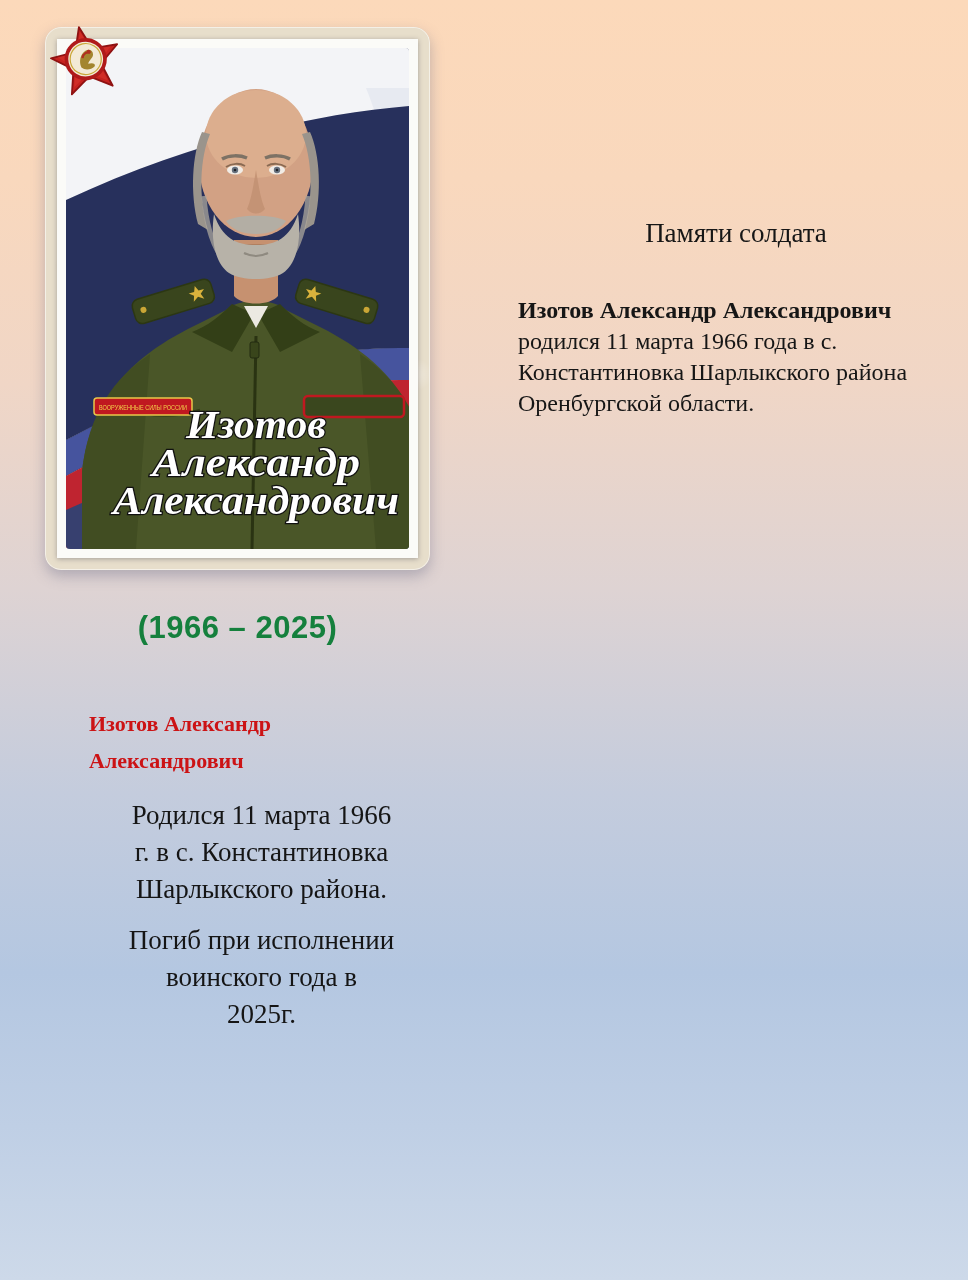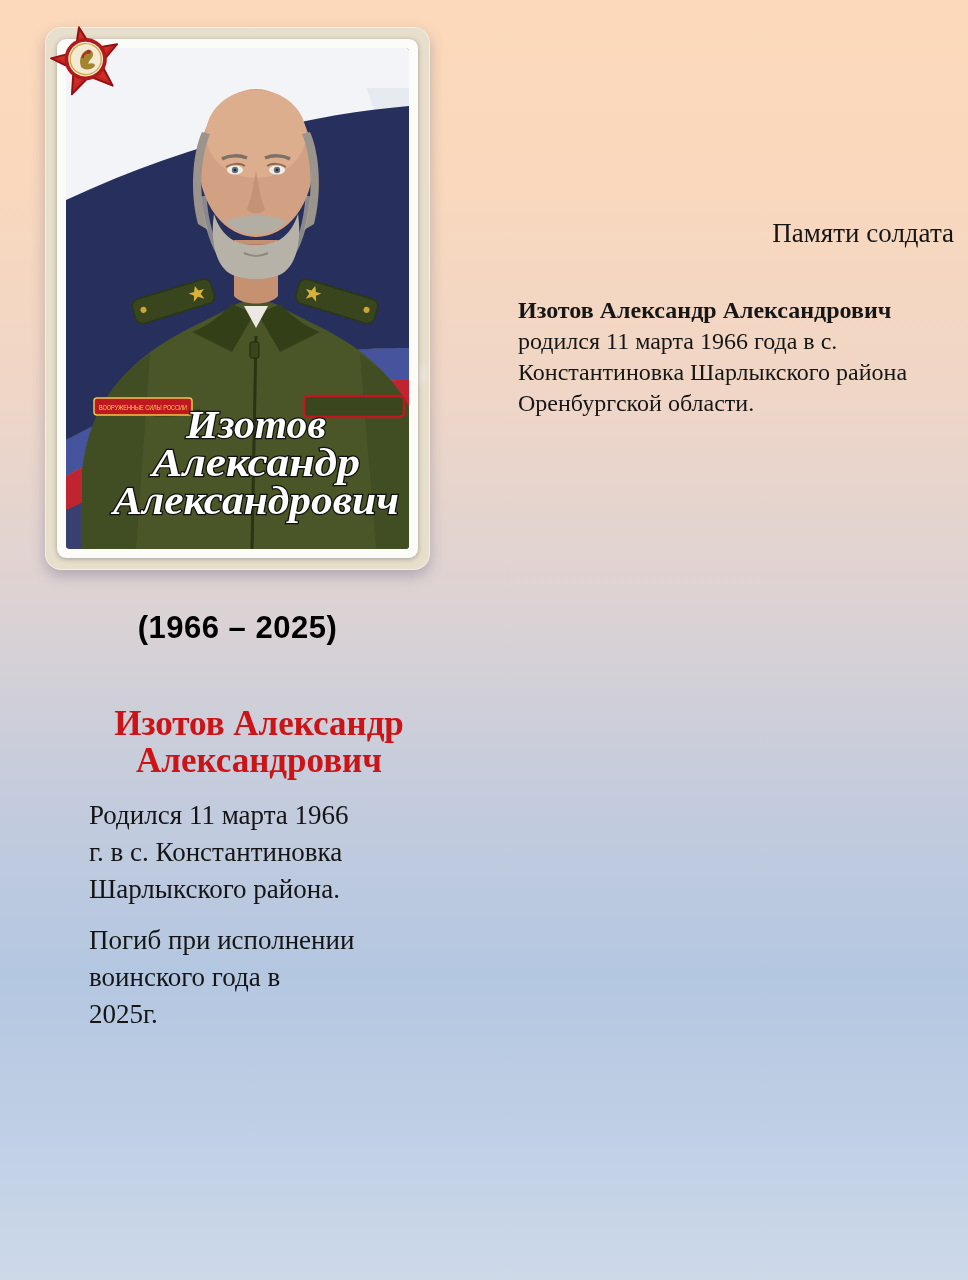--- a/index.html
+++ b/index.html
@@ -21,53 +21,52 @@
       radial-gradient(40px 28px at 18% 12%, rgba(255,255,255,.55), transparent 60%),
       radial-gradient(60px 40px at 85% 28%, rgba(201,186,153,.45), transparent 65%),
       radial-gradient(50px 34px at 28% 66%, rgba(255,255,255,.40), transparent 60%),
       radial-gradient(70px 46px at 72% 88%, rgba(205,191,160,.42), transparent 65%),
       radial-gradient(36px 26px at 8% 44%, rgba(208,194,164,.50), transparent 60%),
       radial-gradient(44px 30px at 94% 64%, rgba(255,255,255,.45), transparent 60%),
       radial-gradient(34px 22px at 50% 95%, rgba(255,255,255,.35), transparent 60%);
     box-shadow:0 6px 14px rgba(96,99,130,.38), inset 0 0 0 1px rgba(255,255,255,.55);
   }
   .photo-mat{
-    position:absolute;inset:12px;background:#fbfbf8;border-radius:9px;
+    position:absolute;inset:12px;background:#fbfbf8;border-radius:0;
     box-shadow:0 1px 5px rgba(40,40,60,.35);
   }
   .photo-clip{
     position:absolute;inset:9px;border-radius:4px;overflow:hidden;
     background:#2a2f58;
   }
   .photo-clip svg{display:block;width:100%;height:100%;}
   .star-badge{position:absolute;left:4px;top:-2px;width:74px;height:74px;}
 
   
   .years{
     position:absolute;left:45px;top:610px;width:385px;text-align:center;
     font-family:"Liberation Sans","DejaVu Sans",sans-serif;
-    font-weight:bold;font-size:31px;color:#000000;letter-spacing:.5px;
+    font-weight:bold;font-size:31px;color:#15803d;letter-spacing:.5px;
   }
   .left-name{
     position:absolute;left:89px;top:705px;width:340px;
-    font-weight:bold;font-size:35px;line-height:37px;color:#cc1315;
+    font-weight:bold;font-size:22px;line-height:37px;color:#cc1315;
     white-space:pre-line;
-    text-align:center;
   }
   .left-text{
     position:absolute;left:89px;width:345px;margin:0;
-    font-size:27px;line-height:37px;color:#151515;white-space:pre-line;
+    font-size:27px;line-height:37px;color:#151515;white-space:pre-line;text-align:center;
   }
   .birth-text{top:797px;}
   .death-text{top:922px;}
 
   
   .right-title{
     position:absolute;left:518px;top:218px;width:436px;margin:0;
-    text-align:right;font-weight:normal;font-size:27px;color:#161616;
+    text-align:center;font-weight:normal;font-size:27px;color:#161616;
   }
   .right-col{
     position:absolute;left:518px;top:295px;width:440px;
     font-size:24px;line-height:31px;color:#161616;
   }
   .right-col p{margin:0 0 2px 0;white-space:pre-line;}
   .right-col .lead{display:block;font-weight:bold;}
 </style>
 </head>
 <body>

